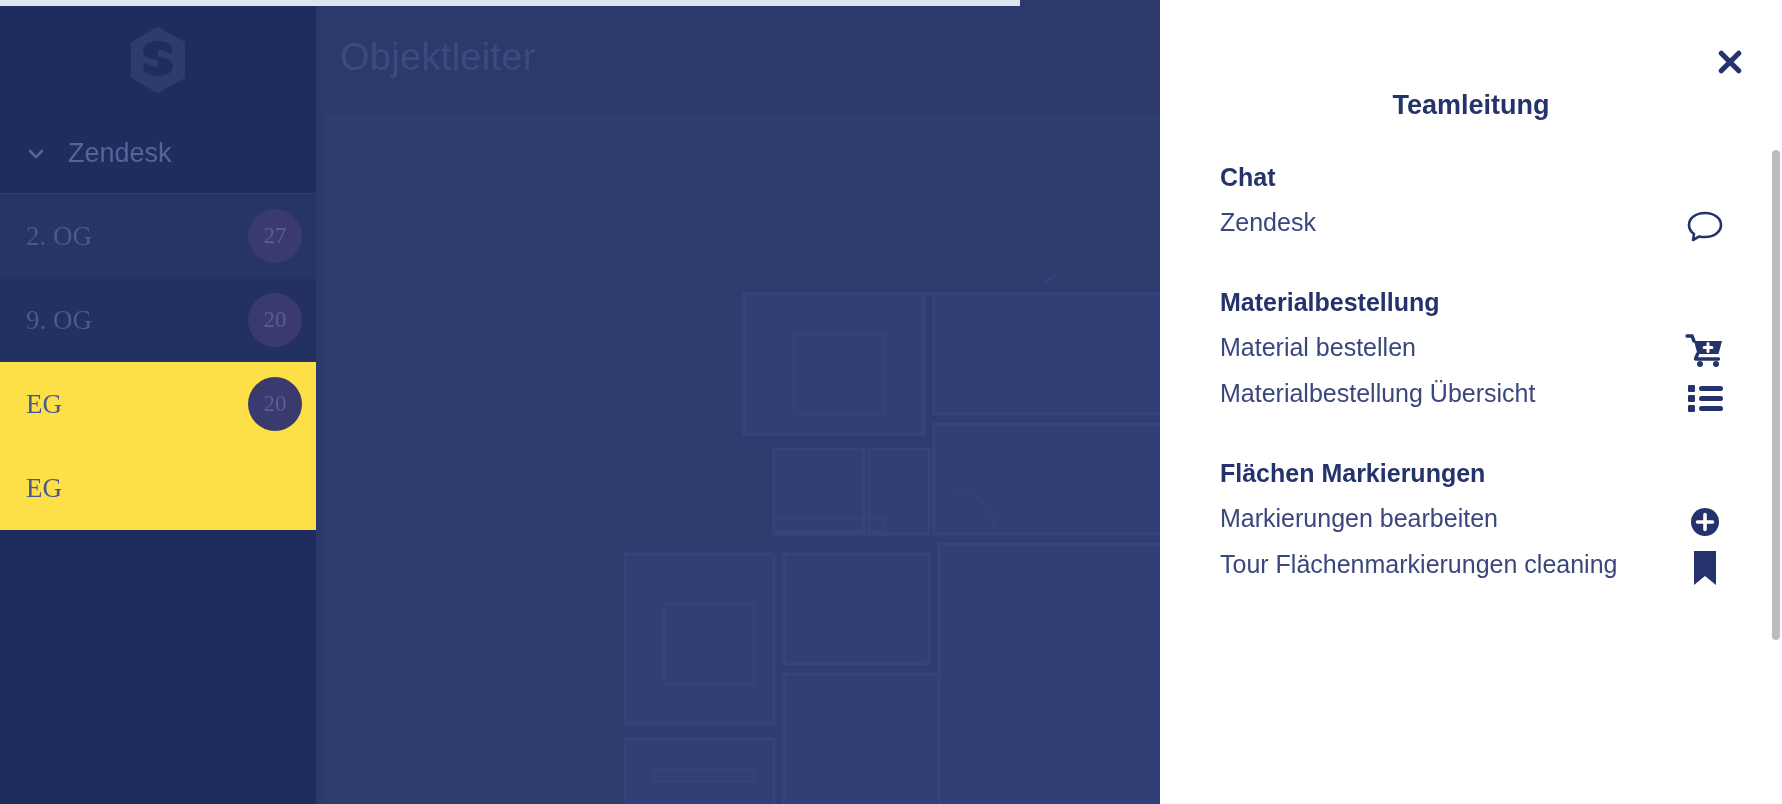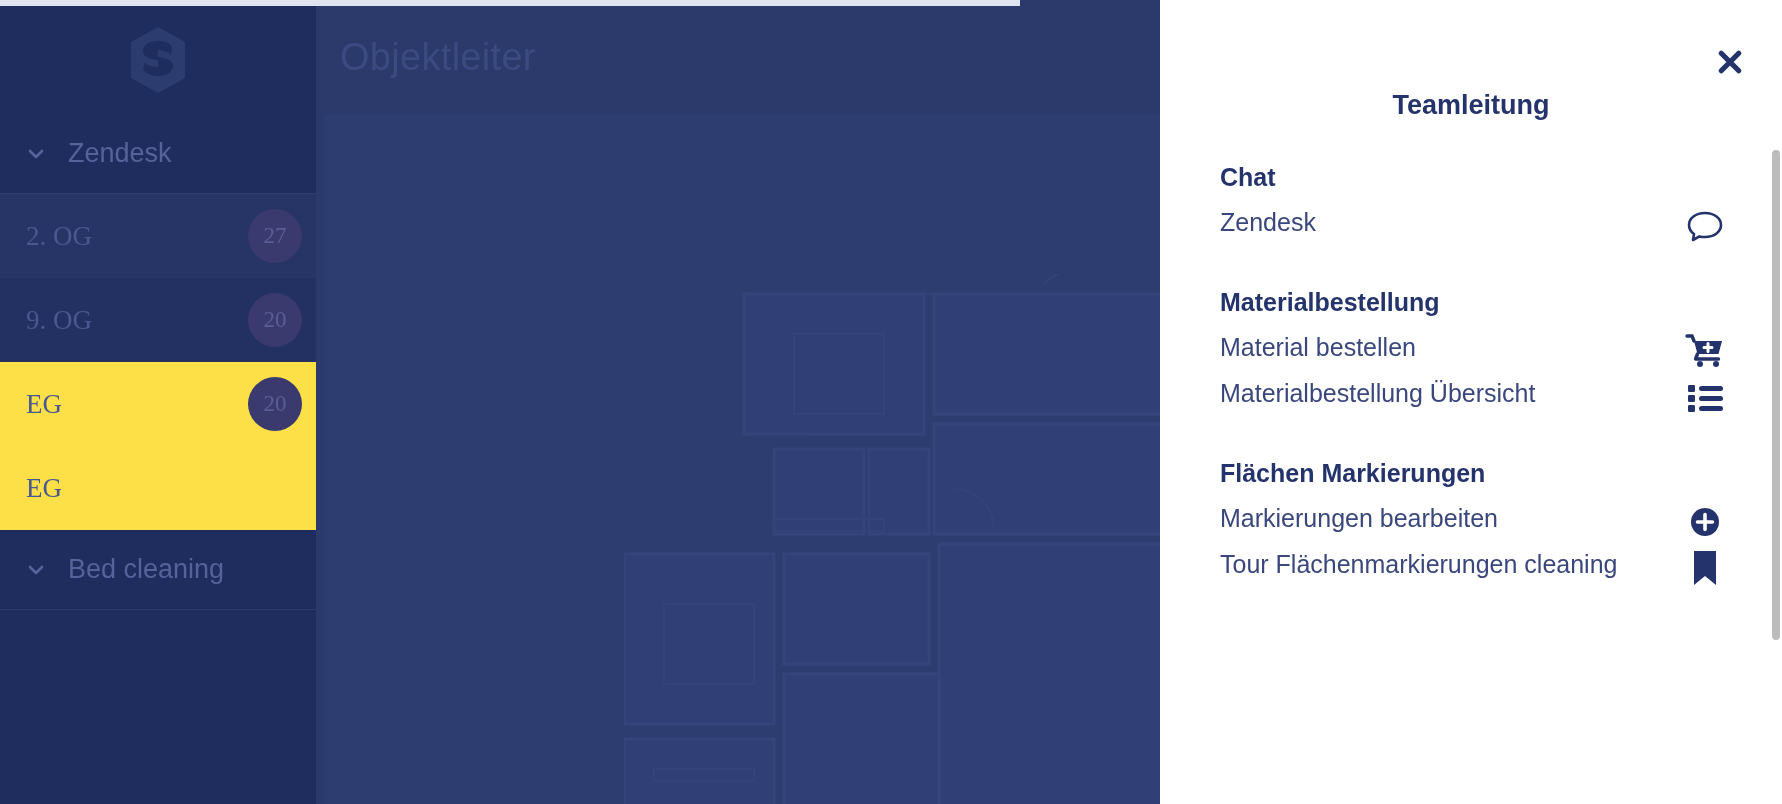--- a/index.html
+++ b/index.html
@@ -142,26 +142,20 @@
 
       <div class="side-item plain">
         <span>EG</span>
         <span class="badge">20</span>
       </div>
 
       <div class="side-item plain">
         <span>EG</span>
       </div>
 
-      <div class="side-sec-head">
-        <svg class="chev" viewBox="0 0 20 20">
-          <path d="M4 7 L10 13 L16 7"></path>
-        </svg>
-        <span>Bed cleaning</span>
-      </div>
 
 
     </div>
 
     <div class="main">
       <div class="main-title">Objektleiter</div>
       <div class="main-panel">
         <svg class="floorplan" viewBox="0 0 760 560">
           <g fill="#33417a" stroke="#3d4b85" stroke-width="3">
             <rect x="120" y="20" width="180" height="140"></rect>

